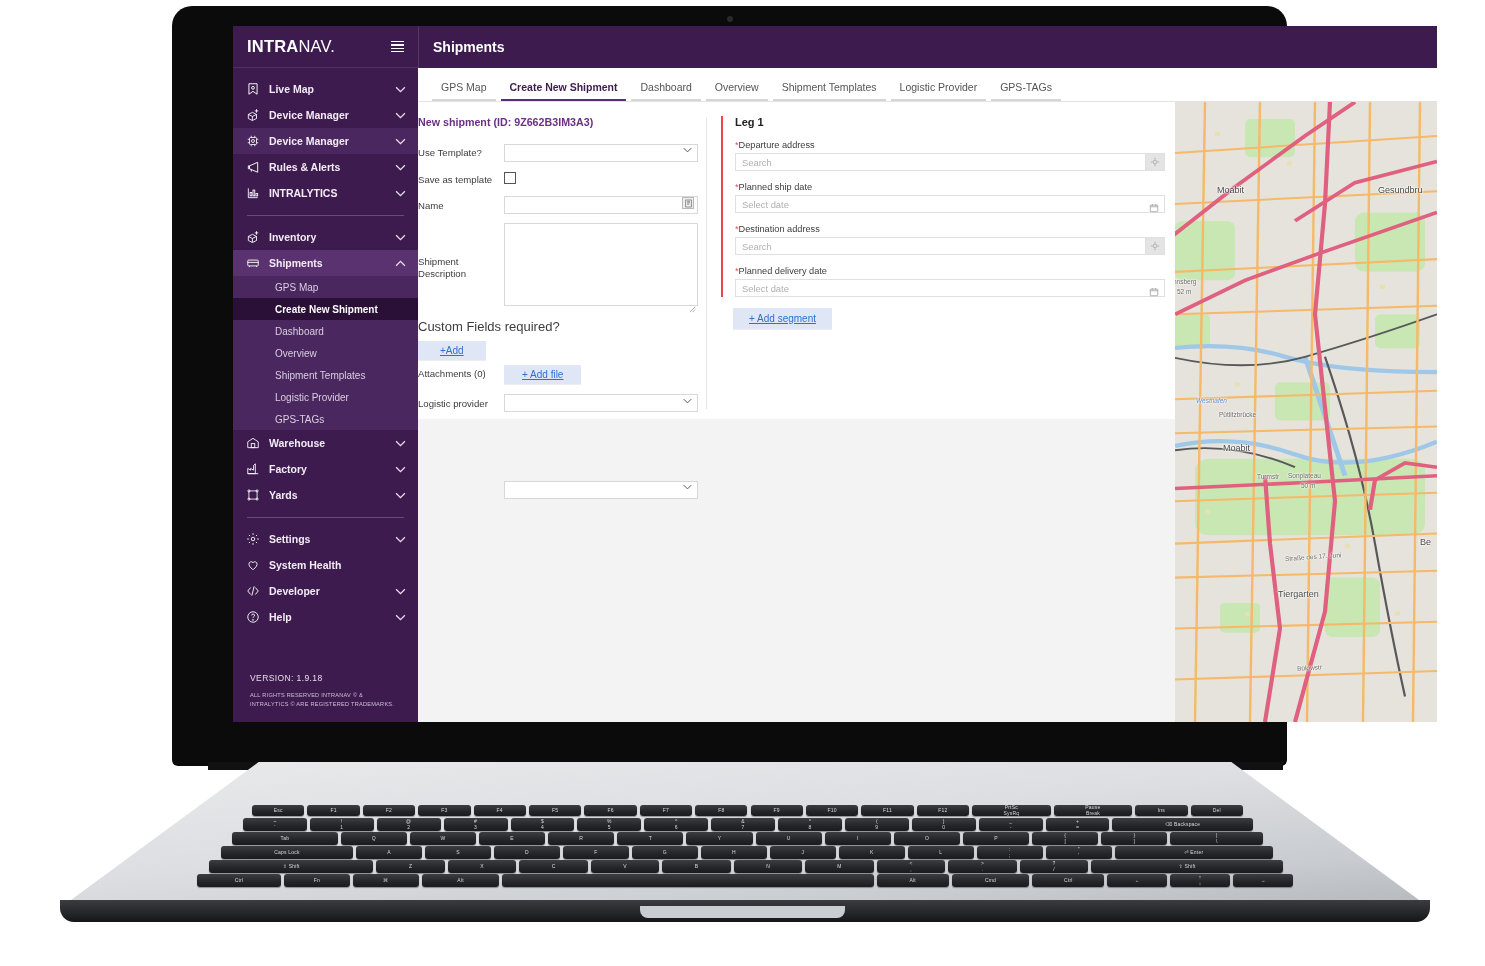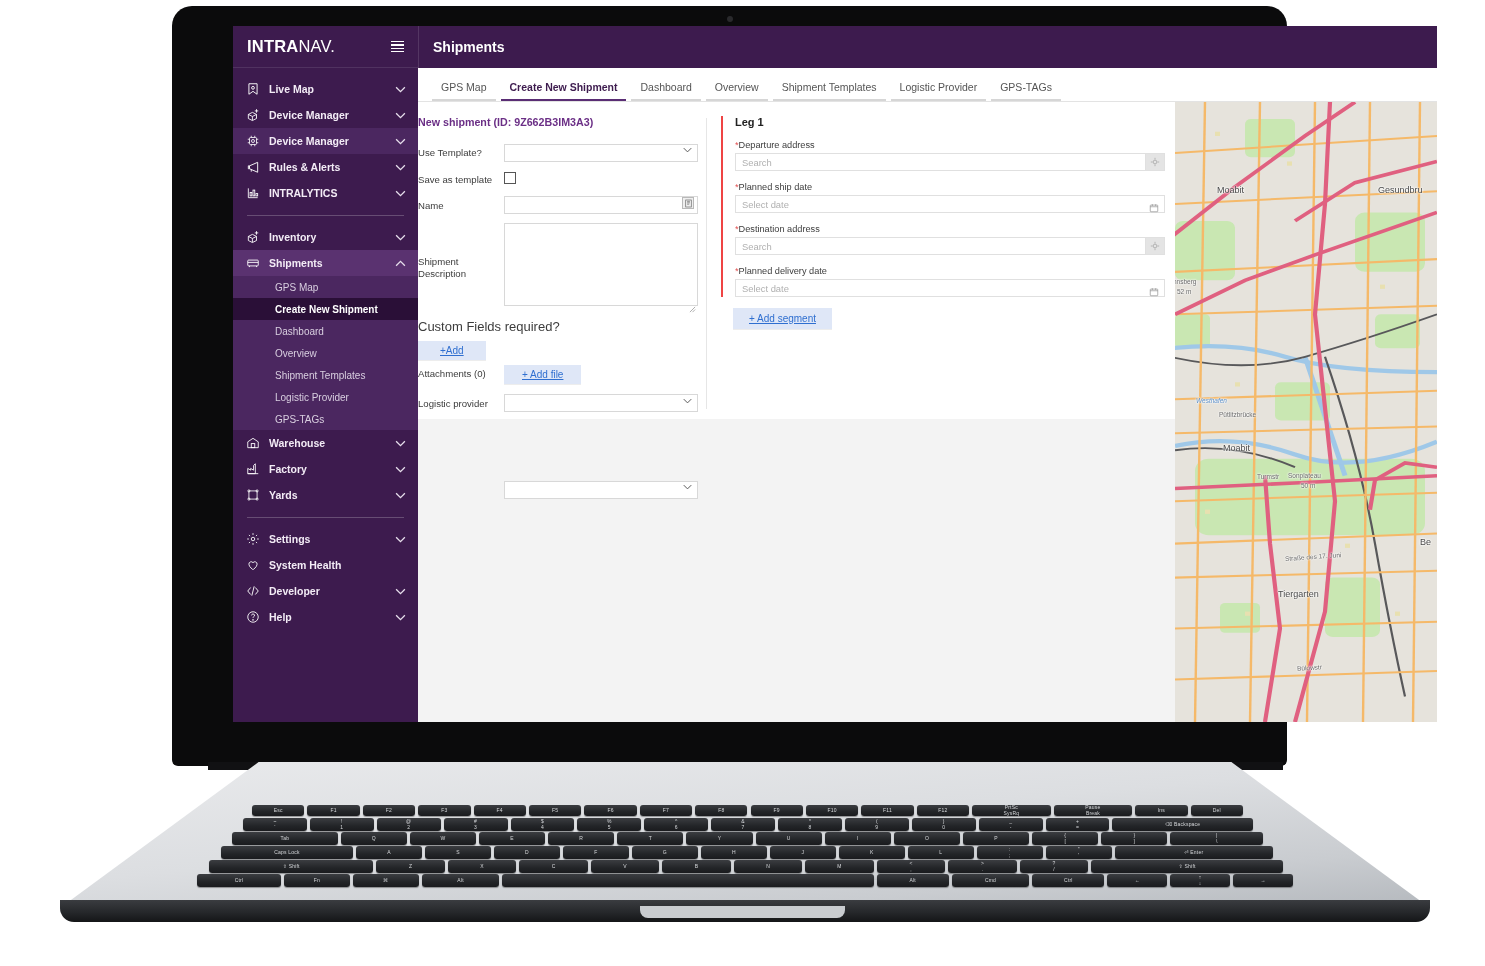--- a/index.html
+++ b/index.html
@@ -536,20 +536,24 @@
             </span>
             <span>Help</span>
             <span class="chev">
               <svg width="11" height="7" viewBox="0 0 12 8" fill="none" stroke="#e7dfec" stroke-width="1.5">
                   <path d="M1 1.5 6 6.5 11 1.5"></path>
                 </svg>
             </span>
           </div>
         </nav>
 
+        <div class="side-footer">
+          <div class="version">VERSION:  1.9.18</div>
+          <div class="copyright">ALL RIGHTS RESERVED INTRANAV © &amp; INTRALYTICS © ARE REGISTERED TRADEMARKS.</div>
+        </div>
       </aside>
 
       <div class="main">
         <div class="topbar">Shipments</div>
 
         <div class="tabs">
           <div class="tab"><span>GPS Map</span></div>
           <div class="tab active"><span>Create New Shipment</span></div>
           <div class="tab"><span>Dashboard</span></div>
           <div class="tab"><span>Overview</span></div>

